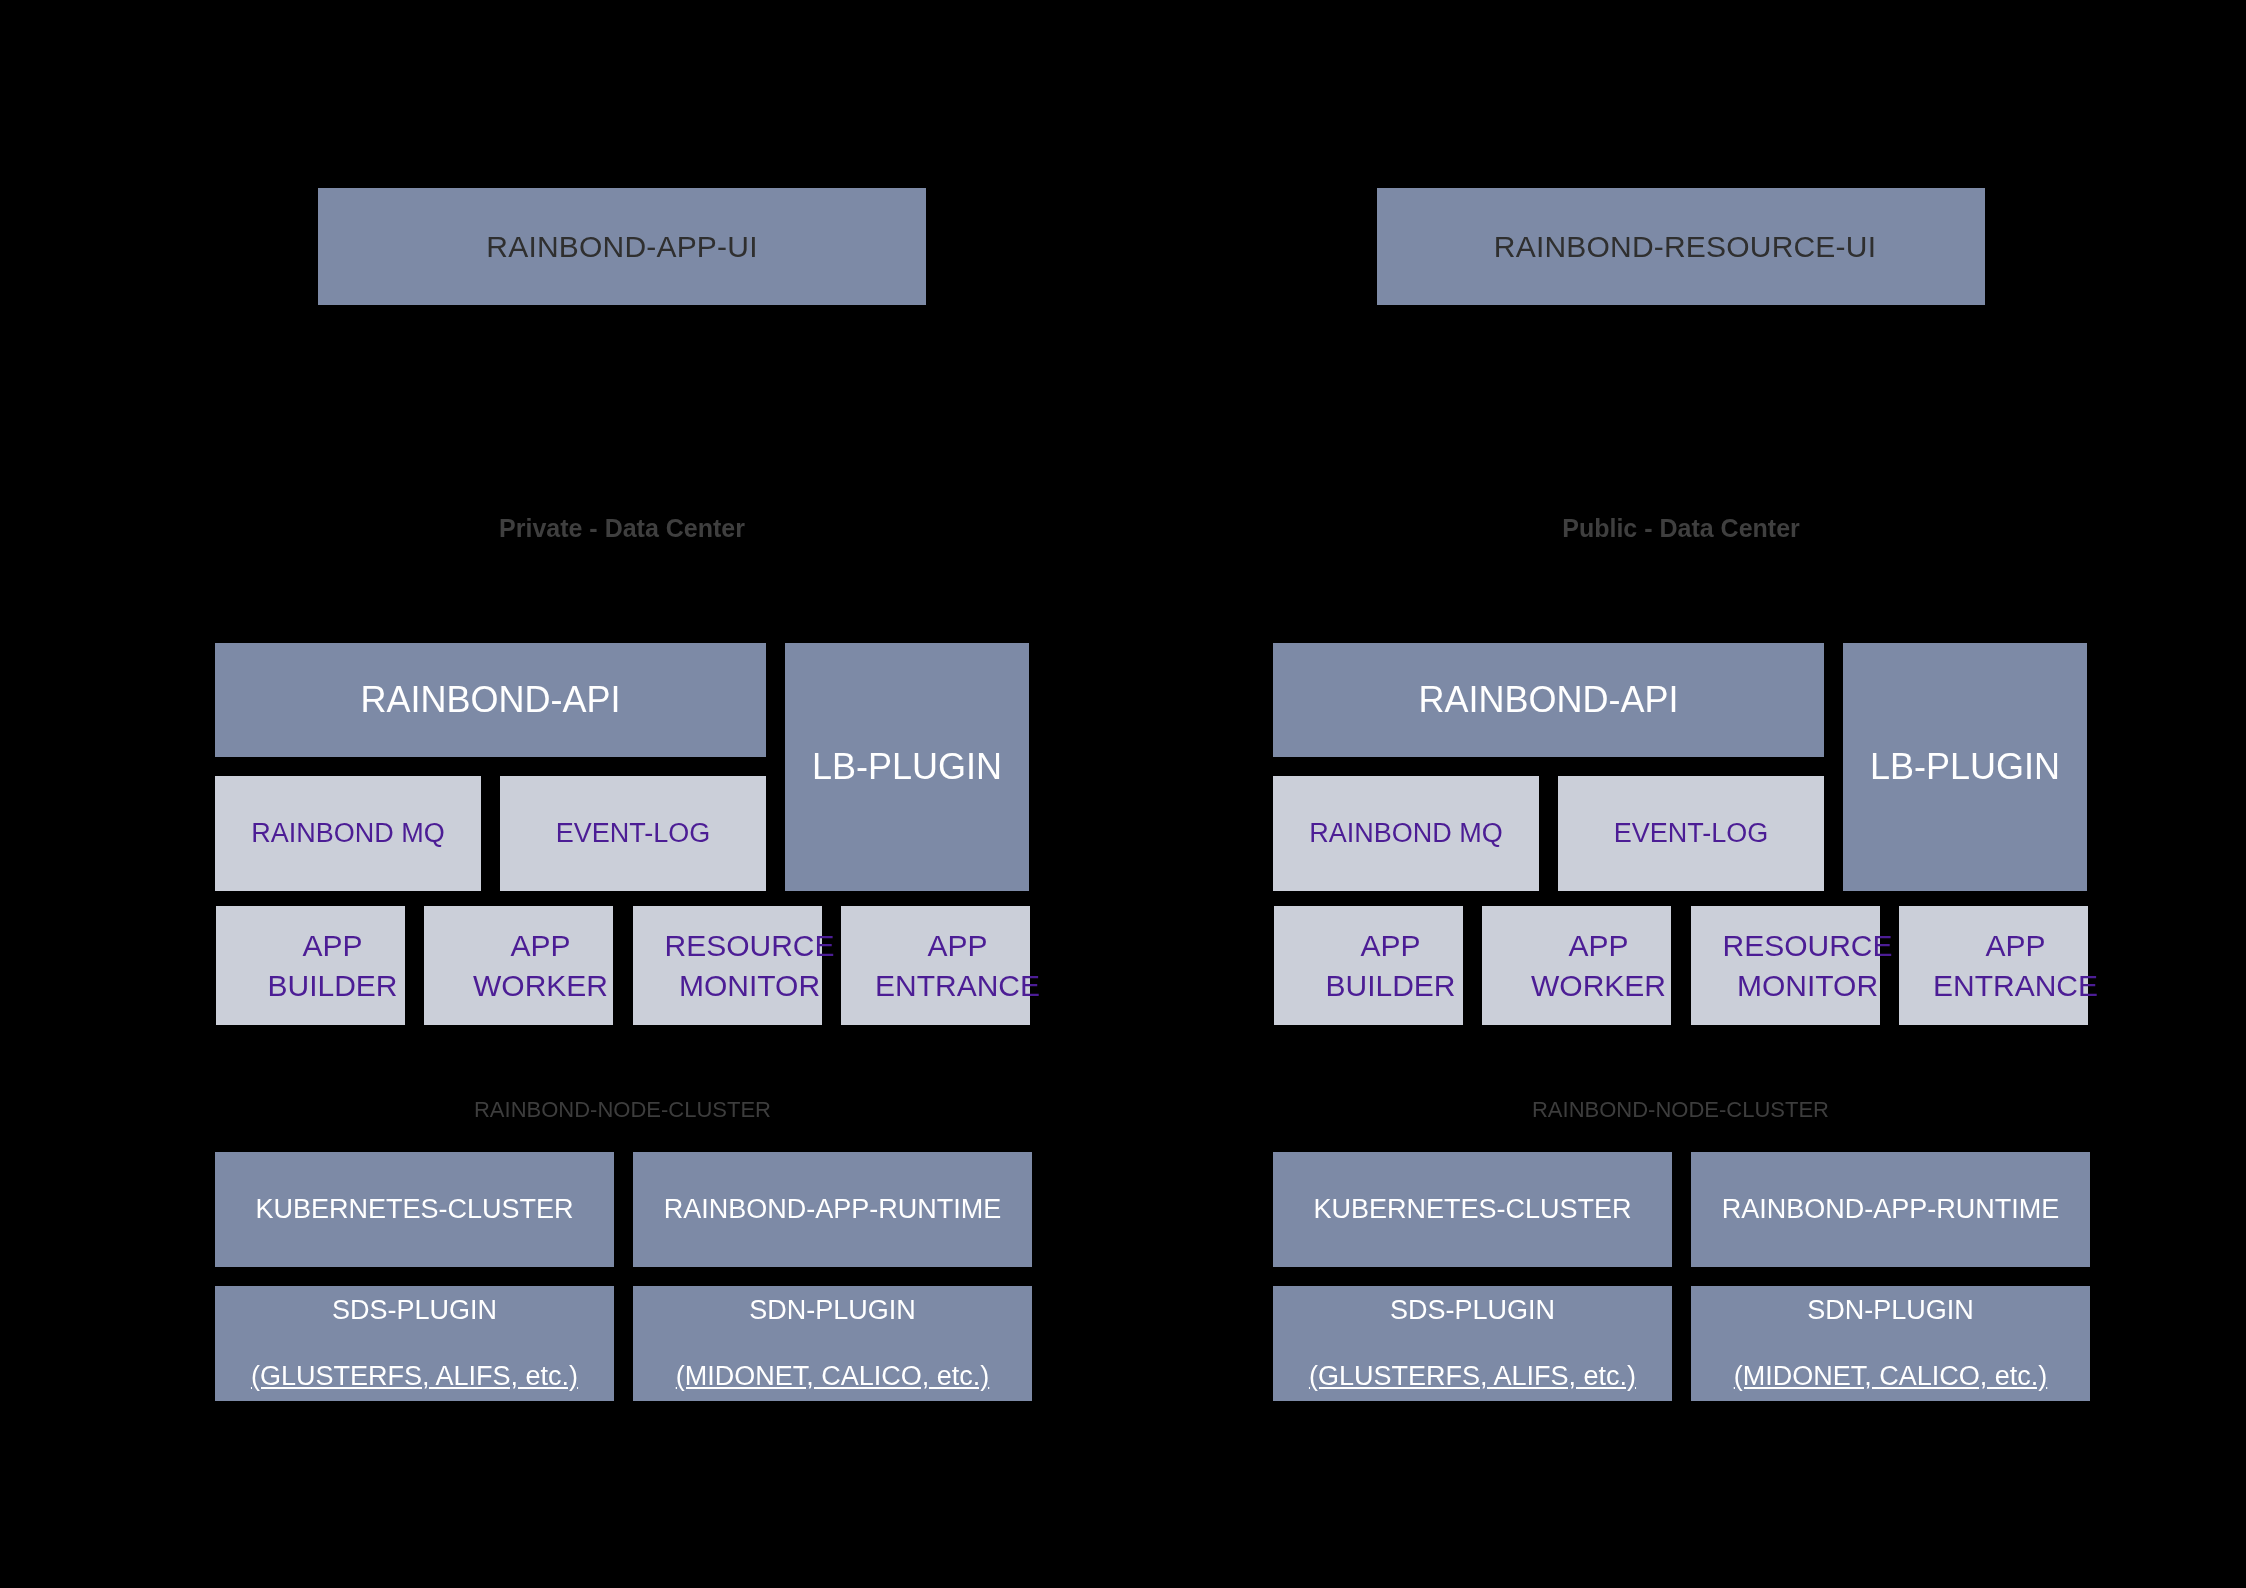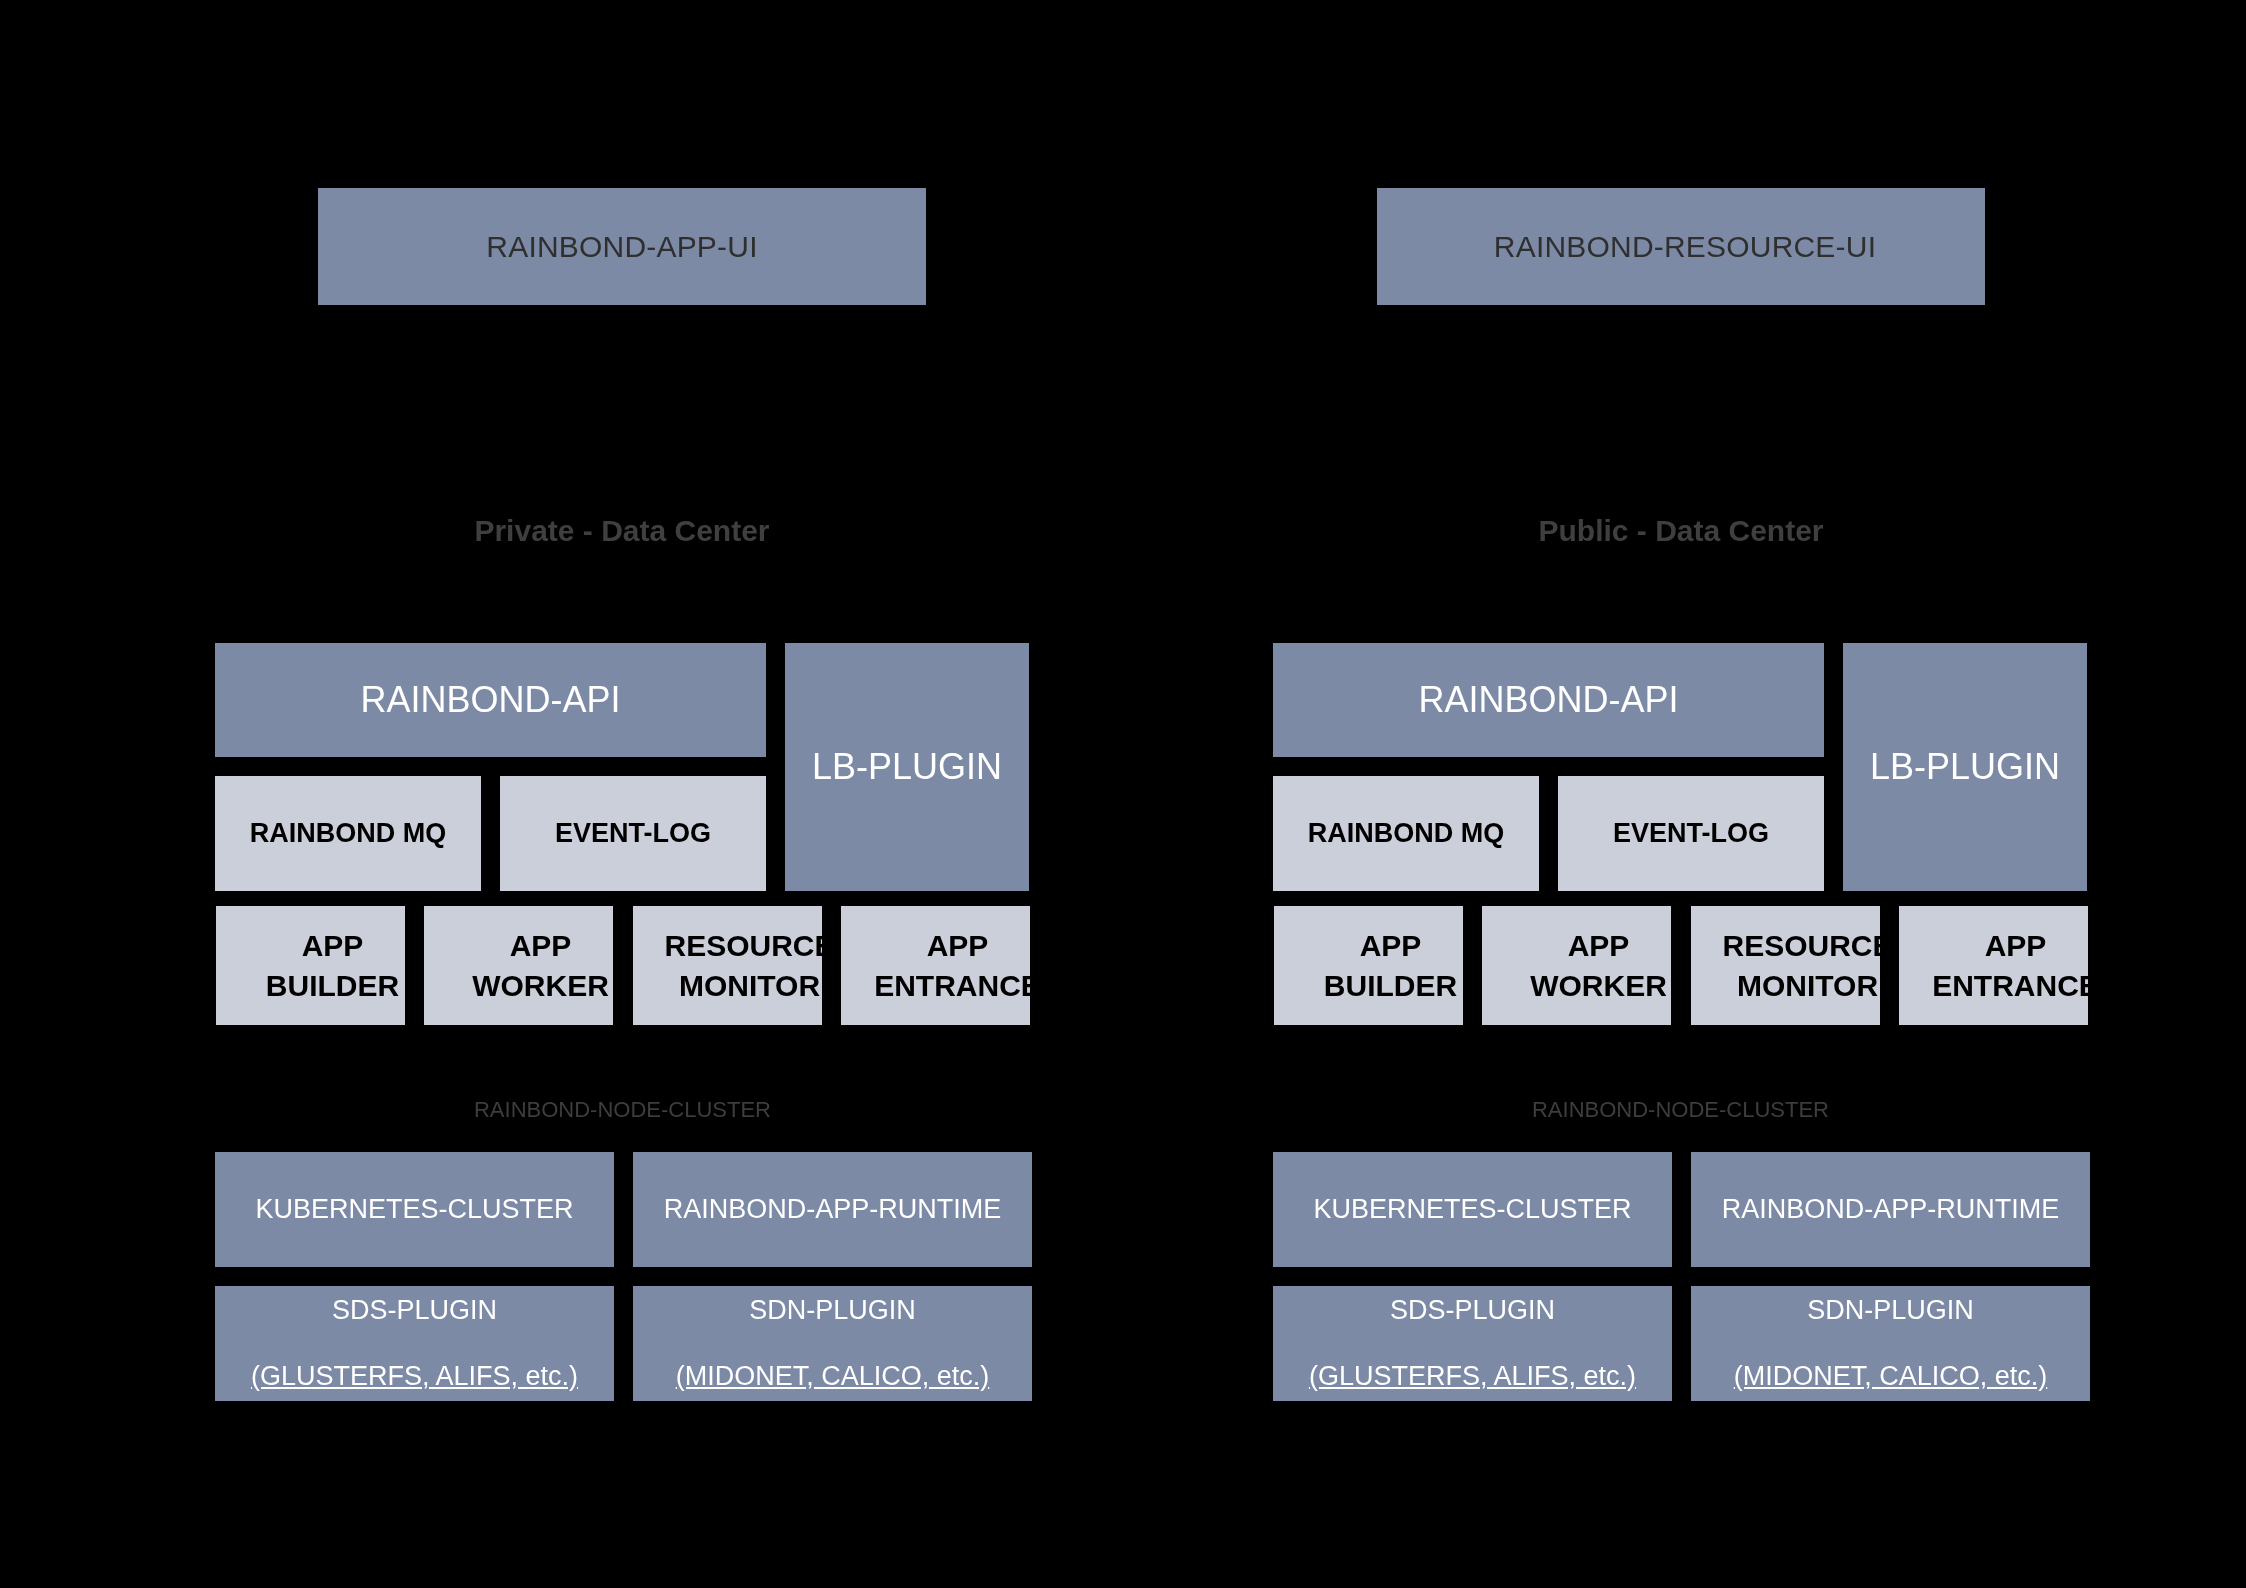--- a/index.html
+++ b/index.html
@@ -32,34 +32,33 @@
     justify-content: center;
     text-align: center;
     line-height: 1.32;
   }
   .blue {
     background: #7d8aa6;
     color: #ffffff;
   }
   .gray {
     background: #cbcfd9;
-    color: #000000;
-    font-weight: bold;
+    color: #4c1d95;
   }
   .topbar {
     background: #7d8aa6;
     color: #2f2f2f;
     font-size: 30px;
     letter-spacing: 0.2px;
   }
   .hdr {
     position: absolute;
     color: #3f3f3f;
     font-weight: bold;
-    font-size: 30px;
+    font-size: 25px;
     text-align: center;
     white-space: nowrap;
   }
   .cluster-label {
     position: absolute;
     color: #3d3d3d;
     font-weight: normal;
     font-size: 22px;
     text-align: center;
     white-space: nowrap;

